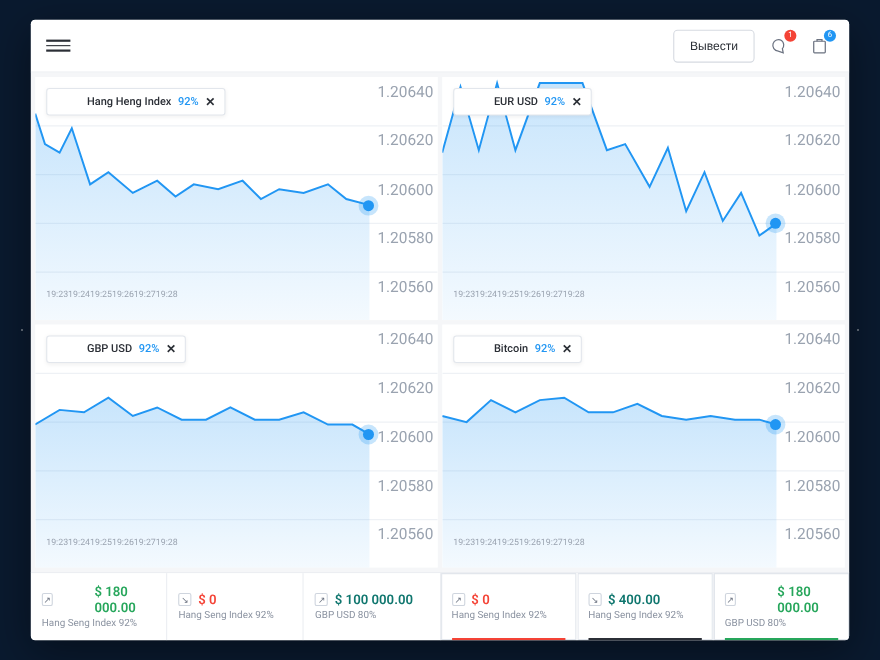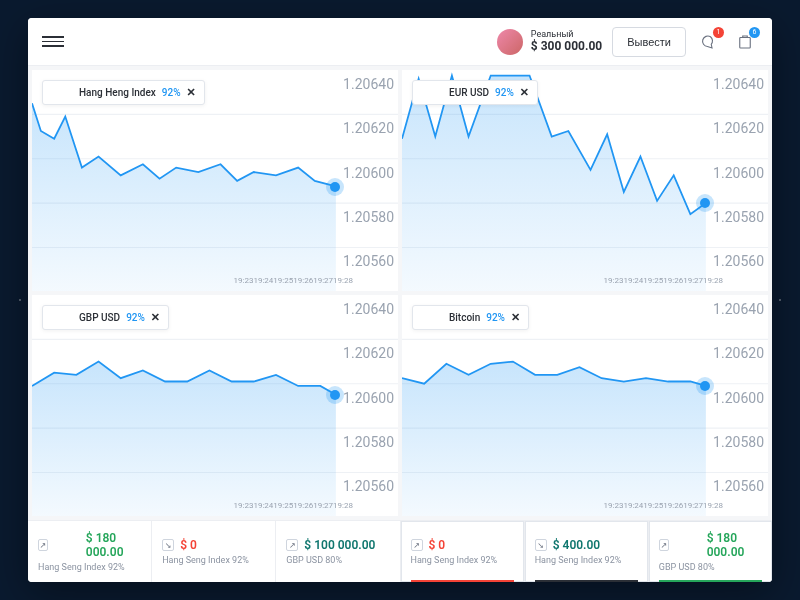--- a/index.html
+++ b/index.html
@@ -60,21 +60,21 @@
   padding: 5px 8px; display: flex; align-items: center; gap: 6px;
   font-size: 10px; box-shadow: 0 1px 4px rgba(0,0,0,.06);
   z-index: 5;
 }
 .chip-name { color: #2b2f36; font-weight: 500; padding-left: 28px; }
 .chip-pct { color: #2196f3; font-weight: 500; }
 .chip-close { color: #2b2f36; font-size: 11px; cursor: pointer; font-weight: bold; }
 .chart-svg { position: absolute; inset: 0; }
 .y-labels { position: absolute; right: 4px; top: 6px; bottom: 22px; display: flex; flex-direction: column; justify-content: space-between; }
 .y-labels span { font-size: 14px; color: #9aa3b0; }
-.x-labels { position: absolute; left: 10px; right: 45px; bottom: 6px; display: flex; justify-content: flex-end; margin-top: 46px; }
+.x-labels { position: absolute; left: 10px; right: 45px; bottom: 19px; display: flex; justify-content: flex-start; margin-top: 46px; }
 .x-labels span { font-size: 8px; color: #9aa3b0; }
 .live-dot { position: absolute; width: 10px; height: 10px; border-radius: 50%; background: #2196f3; box-shadow: 0 0 0 4px rgba(33,150,243,.25); }
 
 .bottom { height: 62px; background: #fff; border-top: 1px solid #eceef2; display: flex; }
 .bcard { flex: 1; border-right: 1px solid #eceef2; padding: 8px 10px; display: flex; flex-direction: column; justify-content: center; position: relative; }
 .bcard:last-child { border-right: none; }
 .brow { display: flex; align-items: center; gap: 6px; }
 .barrow { width: 12px; height: 12px; border: 1px solid #cfd5de; border-radius: 2px; display: flex; align-items: center; justify-content: center; font-size: 8px; color: #6b7280; }
 .bval { font-size: 12px; font-weight: 600; }
 .bval.green { color: #26a65b; margin-left: 32px; }
@@ -93,27 +93,20 @@
 <div class="stars"></div>
 <div class="app">
 
   <div class="header">
     <div class="menu-btn">
       <span></span>
         <span></span>
         <span></span>
     </div>
     <div class="spacer"></div>
-    <div class="account">
-      <div class="avatar"></div>
-      <div class="acc-text">
-        <div class="acc-label">Реальный</div>
-        <div class="acc-balance">$ 300 000.00</div>
-      </div>
-    </div>
     <button class="btn btn-outline">Вывести</button>
     <div class="icon-btn">
       <svg width="18" height="18" viewBox="0 0 24 24" fill="none" stroke="currentColor" stroke-width="1.5">
           <path d="M14 5a7 7 0 1 0-4 13l6 2-1-5a7 7 0 0 0-1-10z"></path>
         </svg>
       <div class="badge badge-red">1</div>
     </div>
     <div class="icon-btn">
       <svg width="18" height="18" viewBox="0 0 24 24" fill="none" stroke="currentColor" stroke-width="1.5">
           <rect x="5" y="6" width="14" height="14" rx="1"></rect>

